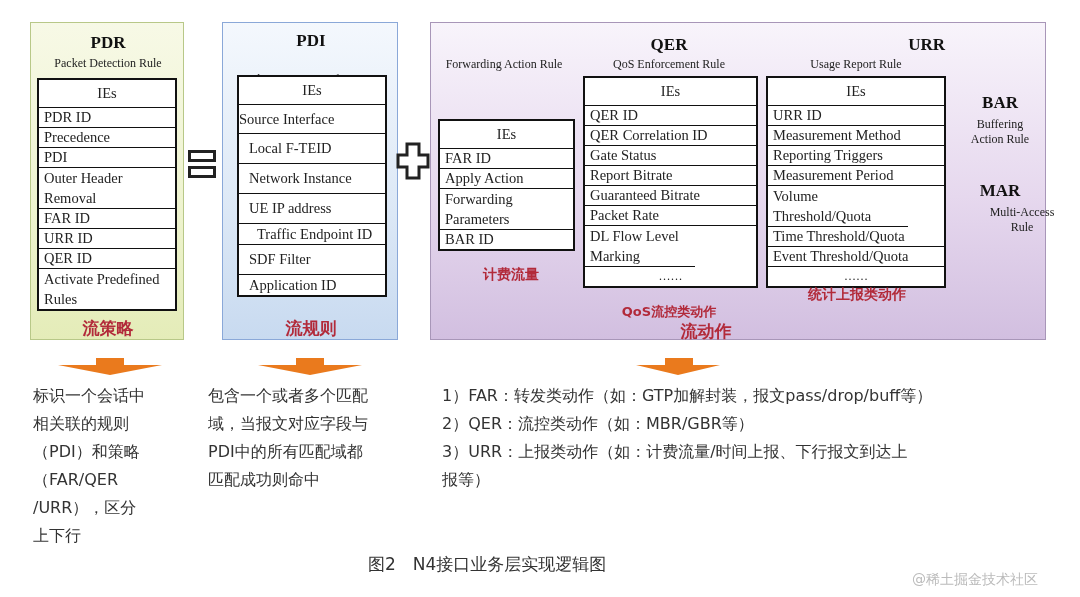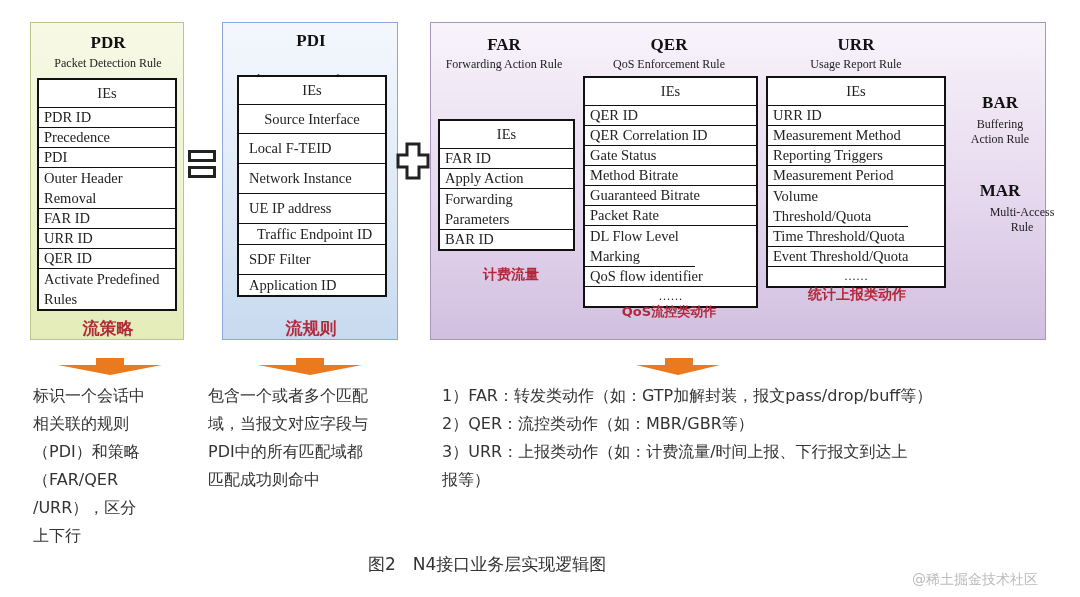--- a/index.html
+++ b/index.html
@@ -63,65 +63,64 @@
 <div class="sym" style="left:188px;top:150px;width:30px;height:32px;">
   <div class="eq-bar" style="top:0;"></div>
   <div class="eq-bar" style="top:16px;"></div>
 </div>
 
 <div class="panel panel-pdi">
   <div class="title" style="left:0;top:8px;width:176px;">PDI</div>
   <div class="subtitle" style="left:0;top:17px;width:176px;margin-top:32px;">Packet Detection Information</div>
   <div class="ie-table" style="left:14px;top:52px;width:150px;">
     <div class="ie-row head">IEs</div>
-    <div class="ie-row" style="line-height:28px;padding-left:0;text-align:center;">Source Interface</div>
+    <div class="ie-row" style="line-height:28px;padding-left:0;">Source Interface</div>
     <div class="ie-row" style="line-height:29px;padding-left:10px;">Local F-TEID</div>
     <div class="ie-row" style="line-height:29px;padding-left:10px;">Network Instance</div>
     <div class="ie-row" style="line-height:29px;padding-left:10px;">UE IP address</div>
     <div class="ie-row two" style="padding-left:18px;">Traffic Endpoint ID</div>
     <div class="ie-row" style="line-height:29px;padding-left:10px;">SDF Filter</div>
     <div class="ie-row" style="line-height:20px;padding-left:10px;">Application ID</div>
   </div>
   <div class="cn-label" style="left:0;top:294px;width:176px;font-size:17px;">流规则</div>
 </div>
 
 <svg class="sym" style="left:396px;top:142px;" width="34" height="38" viewBox="0 0 34 38">
   <path d="M11 2 H23 V13 H32 V25 H23 V36 H11 V25 H2 V13 H11 Z" fill="#fff" stroke="#222" stroke-width="3"></path>
 </svg>
 
 <div class="panel panel-flow">
 
-  <div class="title" style="left:0;top:12px;width:146px;">FAR</div>
   <div class="subtitle" style="left:10px;top:34px;width:126px;">Forwarding Action Rule</div>
   <div class="ie-table" style="left:7px;top:96px;width:137px;">
     <div class="ie-row head">IEs</div>
     <div class="ie-row">FAR ID</div>
     <div class="ie-row">Apply Action</div>
     <div class="ie-row two">Forwarding Parameters</div>
     <div class="ie-row">BAR ID</div>
   </div>
   <div class="cn-label" style="left:0;top:243px;width:160px;font-size:14px;">计费流量</div>
 
   <div class="title" style="left:150px;top:12px;width:176px;">QER</div>
   <div class="subtitle" style="left:150px;top:34px;width:176px;">QoS Enforcement Rule</div>
   <div class="ie-table" style="left:152px;top:53px;width:175px;">
     <div class="ie-row head">IEs</div>
     <div class="ie-row">QER ID</div>
     <div class="ie-row">QER Correlation ID</div>
     <div class="ie-row">Gate Status</div>
-    <div class="ie-row">Method Bitrate</div>
+    <div class="ie-row">Report Bitrate</div>
     <div class="ie-row">Guaranteed Bitrate</div>
     <div class="ie-row">Packet Rate</div>
     <div class="ie-row two" style="width:110px;">DL Flow Level Marking</div>
-    <div class="ie-row">QoS flow identifier</div>
     <div class="ie-row dots">……</div>
   </div>
   <div class="cn-label" style="left:150px;top:280px;width:176px;font-size:13px;">QoS流控类动作</div>
+  <div class="cn-label" style="left:200px;top:297px;width:150px;font-size:17px;">流动作</div>
 
-  <div class="title" style="left:336px;top:12px;width:178px;">URR</div>
+  <div class="title" style="left:336px;top:12px;width:178px;text-align:right;">URR</div>
   <div class="subtitle" style="left:336px;top:34px;width:178px;">Usage Report Rule</div>
   <div class="ie-table" style="left:335px;top:53px;width:180px;">
     <div class="ie-row head">IEs</div>
     <div class="ie-row">URR ID</div>
     <div class="ie-row">Measurement Method</div>
     <div class="ie-row">Reporting Triggers</div>
     <div class="ie-row">Measurement Period</div>
     <div class="ie-row two" style="width:140px;">Volume Threshold/Quota</div>
     <div class="ie-row">Time Threshold/Quota</div>
     <div class="ie-row">Event Threshold/Quota</div>

